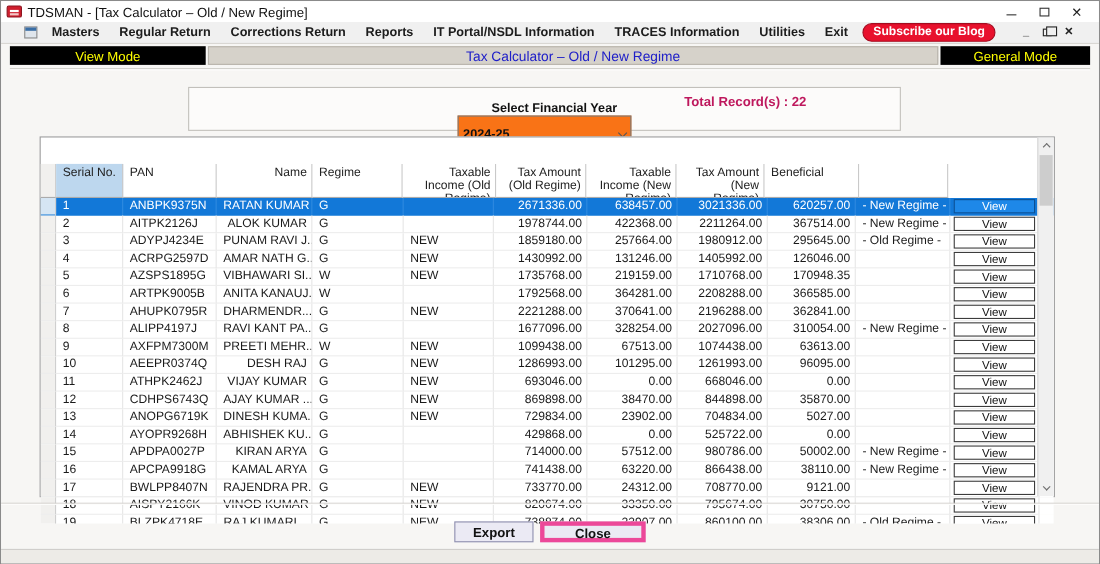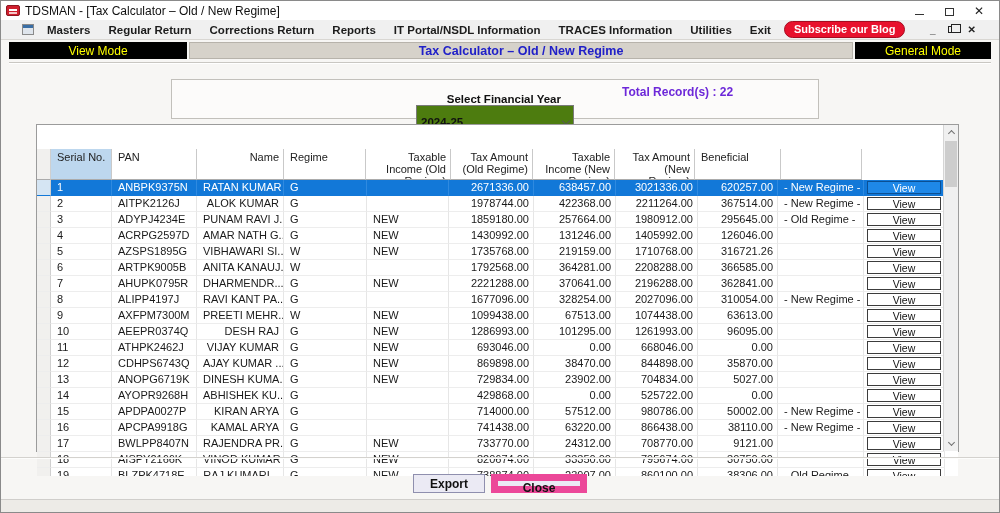--- a/index.html
+++ b/index.html
@@ -30,34 +30,34 @@
   .ico-restore::before { content:""; position:absolute; top:-3px; left:2px; width:8px; height:7px; border:1px solid #222; background:#f0f0f0; }
 
   
   .client { position:absolute; top:39px; left:0; right:0; bottom:0; background:#f7f6f4; }
 
   
   .modebar { position:absolute; top:2px; left:8px; right:8px; height:17px; display:flex; }
   .mode-black { background:#000; color:#ffff00; font-weight:normal; font-size:12px; display:flex; align-items:center; justify-content:center; }
   .mode-left { width:178px; }
   .mode-right { width:136px; }
-  .mode-center { flex:1; margin:0 2px; background:#d6d2ca; border:1px solid #b7b3ab; color:#2020c8; font-weight:bold; font-size:12.5px; display:flex; align-items:center; justify-content:center; }
+  .mode-center { flex:1; margin:0 2px; background:#d6d2ca; border:1px solid #b7b3ab; color:#2020c8; font-weight:normal; font-size:12.5px; display:flex; align-items:center; justify-content:center; }
   .groove { position:absolute; top:22px; left:8px; right:8px; height:2px; border-top:1px solid #c9c7c2; border-bottom:1px solid #ffffff; }
 
   
   .filterpanel { position:absolute; left:170px; top:39px; width:648px; height:40px; background:#fcfbfa; border:1px solid #c2c0bb; }
   .frow { position:absolute; left:0; right:0; display:flex; align-items:center; }
   .frow1 { top:13px;flex-direction:column; } .frow2 { top:21px; }
   .flabel { width:140px; text-align:right; font-size:11.5px; font-weight:bold; color:#111; margin-right:8px; flex:0 0 auto; }
-  .combo { height:34px; background:#4d7c0f; border:1px solid #7a7a7a; display:flex; align-items:center; padding:0 4px; font-size:11.5px; font-weight:bold; color:#111; }
+  .combo { height:34px; background:#f97316; border:1px solid #7a7a7a; display:flex; align-items:center; padding:0 4px; font-size:11.5px; font-weight:bold; color:#111; }
   .combo-fy { width:158px; }
   .combo-co { width:422px; }
   .combo-text { flex:1; overflow:hidden; white-space:nowrap; }
   .chev { width:6px; height:6px; border-right:1.4px solid #555; border-bottom:1.4px solid #555; transform:rotate(45deg); margin-top:-3px; flex:0 0 auto; }
-  .total-rec { position:absolute; left:450px; top:5px; font-size:12px; font-weight:bold; color:#6d28d9; white-space:nowrap; }
+  .total-rec { position:absolute; left:450px; top:5px; font-size:12px; font-weight:bold; color:#be185d; white-space:nowrap; }
   .load-btn { margin-left:6px; width:62px; height:18px; background:#e3e1de; border:1px solid #9a9894; font-size:11.5px; font-weight:bold; color:#4a4a4a; font-family:"Liberation Sans",sans-serif; }
 
   
   .tablewrap { position:absolute; left:35px; top:84px; width:923px; height:328px; background:#fff; border:1px solid #9b9b9b; }
   .thead { display:flex; height:31px;margin-top:24px; }
   .hcell { border-right:1px solid #c9c9c9; border-bottom:1px solid #ababab; font-size:11px; color:#222; padding:2px 4px 0 6px; line-height:12px; overflow:hidden; }
   .h-num { text-align:right; padding-right:4px; }
   .h-serial { background:#bdd7ee; }
   .h-ind { background:#f0efed; padding:0; }
   .tbody { height:296px; overflow:hidden; position:relative; }
@@ -81,21 +81,21 @@
   .sbtn-up { top:0; } .sbtn-down { bottom:0; }
   .chev-up { width:5px; height:5px; border-left:1.4px solid #707070; border-top:1.4px solid #707070; transform:rotate(45deg); margin-top:2px; }
   .chev-down { width:5px; height:5px; border-right:1.4px solid #707070; border-bottom:1.4px solid #707070; transform:rotate(45deg); margin-bottom:2px; }
   .sthumb { position:absolute; left:1px; right:1px; top:16px; height:46px; background:#cdcdcd; }
 
   
   .sep-line { position:absolute; left:0; right:0; top:417px; border-top:1px solid #d4d2ce; border-bottom:1px solid #fdfdfc; }
   .footer-btns { position:absolute; left:0; right:0; top:434px; display:flex; justify-content:center; gap:6px; }
   .f-btn { height:19px; background:#ebeaf4; font-size:12px; font-weight:bold; color:#111; font-family:"Liberation Sans",sans-serif; }
   .export-btn { width:72px; border:1px solid #8f8fae; }
-  .close-btn { width:96px; border:7px solid #ec4899;text-align:center; }
+  .close-btn { width:96px; border:4px solid #ec4899;text-align:center; }
   .bottom-strip { position:absolute; left:0; right:0; top:459px; bottom:0; background:#edebe7; border-top:1px solid #d0cecb; }
 </style>
 </head>
 <body>
 
 <div class="window">
 
   <div class="titlebar">
     <span class="app-ico"></span>
     <span class="win-title">TDSMAN - [Tax Calculator – Old / New Regime]</span>
@@ -227,21 +227,21 @@
           <div class="trow">
             <div class="cell col-ind"></div>
             <div class="cell col-serial">5</div>
             <div class="cell col-pan">AZSPS1895G</div>
             <div class="cell col-name">VIBHAWARI SI...</div>
             <div class="cell col-cat">W</div>
             <div class="cell col-regime">NEW</div>
             <div class="cell col-tiold col-num">1735768.00</div>
             <div class="cell col-taold col-num">219159.00</div>
             <div class="cell col-tinew col-num">1710768.00</div>
-            <div class="cell col-tanew col-num">316721.26</div>
+            <div class="cell col-tanew col-num">170948.35</div>
             <div class="cell col-ben"></div>
             <div class="cell col-view">
               <button class="view-btn">View</button>
             </div>
           </div>
           <div class="trow">
             <div class="cell col-ind"></div>
             <div class="cell col-serial">6</div>
             <div class="cell col-pan">ARTPK9005B</div>
             <div class="cell col-name">ANITA KANAUJ...</div>

